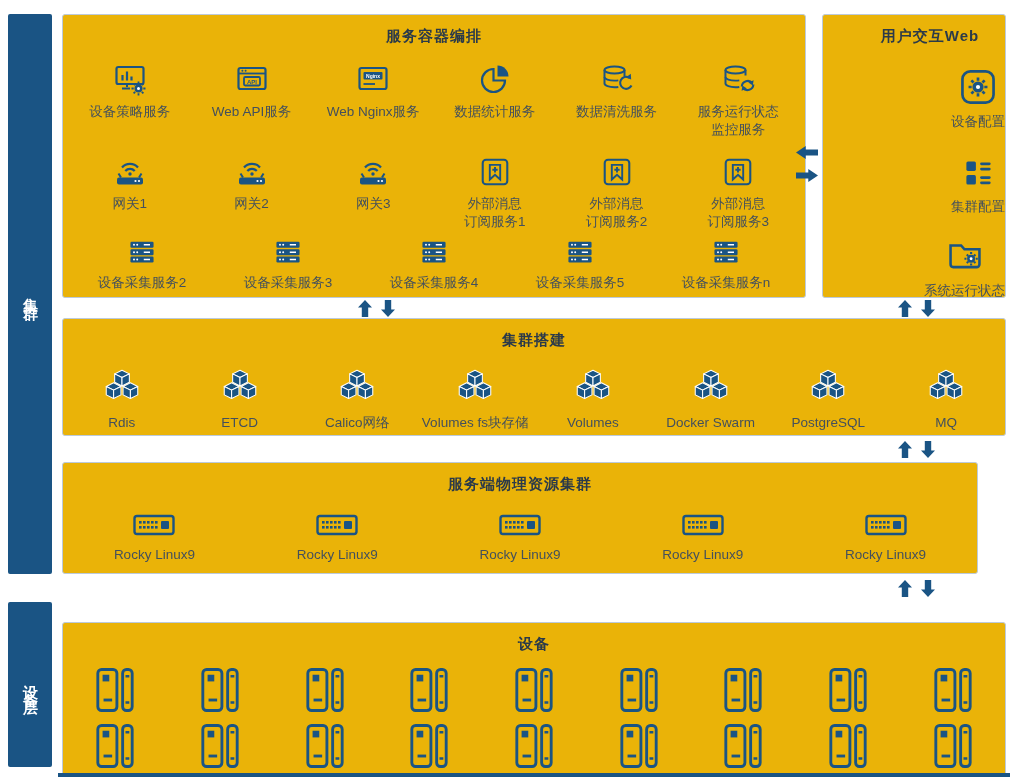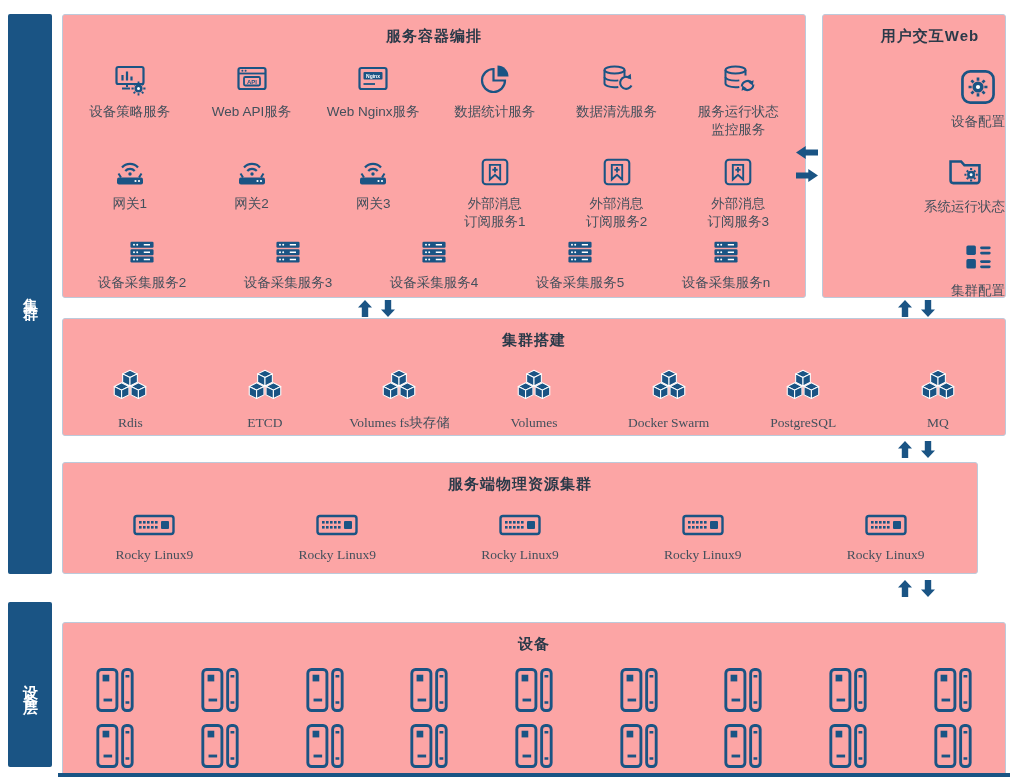--- a/index.html
+++ b/index.html
@@ -8,36 +8,36 @@
     --title:#2b3a49;
     --label:#44505c;
   }
   *{box-sizing:border-box;}
   body{margin:0;background:#ffffff;font-family:"Liberation Sans",sans-serif;}
   .canvas{position:relative;width:1014px;height:777px;background:#ffffff;overflow:hidden;}
 
   .vbar{position:absolute;background:var(--primary);color:#fff;display:flex;align-items:center;justify-content:center;border-radius:2px;}
   .vbar span{writing-mode:vertical-rl;letter-spacing:8px;font-size:15px;font-weight:bold;}
 
-  .box{position:absolute;border:1px solid var(--border);border-radius:3px;background:#fca5a5;}
+  .box{position:absolute;border:1px solid var(--border);border-radius:3px;background:#eab308;}
   .box h2{margin:12px 0 0;text-align:center;font-size:15px;color:var(--title);font-weight:bold;letter-spacing:1px;}
 
   .cell{flex:1;display:flex;flex-direction:column;align-items:center;min-width:0;}
   .icon{color:var(--primary);display:flex;align-items:flex-end;justify-content:center;}
   .icon svg{display:block;}
   .lbl{font-size:13.5px;color:var(--label);text-align:center;white-space:pre-line;line-height:1.3;margin-top:6px;}
 
   .orch-row{position:absolute;left:6px;right:6px;display:flex;}
   .row1{top:44px;} .row2{top:136px;} .row3{top:221px;}
   .icon-36{height:38px;} .icon-42{height:44px;} .icon-30{height:32px;} .icon-48{height:48px;}
 
   .web-list{display:flex;flex-direction:column;align-items:flex-end;}
   .web-list .cell{margin-top:17px;}
 
-  .band-row{display:flex;margin-top:14px;font-family:Liberation Serif, serif;}
+  .band-row{display:flex;margin-top:14px;}
 
   .dev-row{display:flex;margin-top:12px;}
 
   .arrow-pair{position:absolute;display:flex;gap:9px;color:var(--primary);}
   .arrow-pair.vert{flex-direction:column;gap:10px;}
   .aicon{display:block;line-height:0;}
   .aicon svg{display:block;}
 
   .bottom-strip{position:absolute;background:var(--primary);}
 </style>
@@ -359,46 +359,46 @@
               </g>
               <circle cx="18" cy="18" r="5" fill="currentColor"></circle>
               <circle cx="18" cy="18" r="1.9" fill="#fff"></circle>
             </svg>
           </span>
           <span class="lbl">设备配置</span>
         </div>
 
         <div class="cell">
           <span class="icon icon-42">
-            <svg viewBox="0 0 36 36" width="40" height="40">
-              <path d="M5 8.5 h9.5 l3 3.5 H31 V25.5 a2.5 2.5 0 0 1 -2.5 2.5 h-21 A2.5 2.5 0 0 1 5 25.5 Z" fill="none" stroke="currentColor" stroke-width="2.3"></path>
-              <g stroke="currentColor" stroke-width="1.9">
-                <path d="M23.5 14.5 v1.8 M23.5 24.7 v1.8 M17.5 20.5 h1.8 M27.7 20.5 h1.8 M19.6 16.6 l1.3 1.3 M26.1 23.1 l1.3 1.3 M27.4 16.6 l-1.3 1.3 M20.9 23.1 l-1.3 1.3"></path>
-              </g>
-              <circle cx="23.5" cy="20.5" r="3.6" fill="currentColor"></circle>
-              <circle cx="23.5" cy="20.5" r="1.3" fill="#fff"></circle>
-            </svg>
-          </span>
-          <span class="lbl">系统运行状态</span>
-        </div>
-
-        <div class="cell">
-          <span class="icon icon-42">
             <svg viewBox="0 0 36 36" width="38" height="38">
               <g fill="currentColor">
                 <rect x="7" y="7" width="9" height="9" rx="1.5"></rect>
                 <rect x="7" y="20" width="9" height="9" rx="1.5"></rect>
                 <rect x="20" y="8" width="10" height="2.6" rx="1.3"></rect>
                 <rect x="20" y="13" width="10" height="2.6" rx="1.3"></rect>
                 <rect x="20" y="21" width="10" height="2.6" rx="1.3"></rect>
                 <rect x="20" y="26" width="10" height="2.6" rx="1.3"></rect>
               </g>
             </svg>
           </span>
           <span class="lbl">集群配置</span>
+        </div>
+
+        <div class="cell">
+          <span class="icon icon-42">
+            <svg viewBox="0 0 36 36" width="40" height="40">
+              <path d="M5 8.5 h9.5 l3 3.5 H31 V25.5 a2.5 2.5 0 0 1 -2.5 2.5 h-21 A2.5 2.5 0 0 1 5 25.5 Z" fill="none" stroke="currentColor" stroke-width="2.3"></path>
+              <g stroke="currentColor" stroke-width="1.9">
+                <path d="M23.5 14.5 v1.8 M23.5 24.7 v1.8 M17.5 20.5 h1.8 M27.7 20.5 h1.8 M19.6 16.6 l1.3 1.3 M26.1 23.1 l1.3 1.3 M27.4 16.6 l-1.3 1.3 M20.9 23.1 l-1.3 1.3"></path>
+              </g>
+              <circle cx="23.5" cy="20.5" r="3.6" fill="currentColor"></circle>
+              <circle cx="23.5" cy="20.5" r="1.3" fill="#fff"></circle>
+            </svg>
+          </span>
+          <span class="lbl">系统运行状态</span>
         </div>
       </div>
   </section>
 
   <section class="box" style="left:62px;top:318px;width:944px;height:118px;">
     <h2>集群搭建</h2>
     <div class="band-row">
 
         <div class="cell">
           <span class="icon icon-42">
@@ -431,20 +431,38 @@
                 <polygon points="19,19.5 12,23 12,31 19,27.5"></polygon>
                 <polygon points="28,16 35,19.5 28,23 21,19.5"></polygon>
                 <polygon points="21,19.5 28,23 28,31 21,27.5"></polygon>
                 <polygon points="35,19.5 28,23 28,31 35,27.5"></polygon>
               </g>
             </svg>
           </span>
           <span class="lbl">ETCD</span>
         </div>
 
+        <div class="cell">
+          <span class="icon icon-42">
+            <svg viewBox="0 0 40 40" width="42" height="42">
+              <g stroke="#ffffff" stroke-width="1" fill="currentColor" stroke-linejoin="round">
+                <polygon points="20,4 27,7.5 20,11 13,7.5"></polygon>
+                <polygon points="13,7.5 20,11 20,19 13,15.5"></polygon>
+                <polygon points="27,7.5 20,11 20,19 27,15.5"></polygon>
+                <polygon points="12,16 19,19.5 12,23 5,19.5"></polygon>
+                <polygon points="5,19.5 12,23 12,31 5,27.5"></polygon>
+                <polygon points="19,19.5 12,23 12,31 19,27.5"></polygon>
+                <polygon points="28,16 35,19.5 28,23 21,19.5"></polygon>
+                <polygon points="21,19.5 28,23 28,31 21,27.5"></polygon>
+                <polygon points="35,19.5 28,23 28,31 35,27.5"></polygon>
+              </g>
+            </svg>
+          </span>
+          <span class="lbl">Calico网络</span>
+        </div>
 
         <div class="cell">
           <span class="icon icon-42">
             <svg viewBox="0 0 40 40" width="42" height="42">
               <g stroke="#ffffff" stroke-width="1" fill="currentColor" stroke-linejoin="round">
                 <polygon points="20,4 27,7.5 20,11 13,7.5"></polygon>
                 <polygon points="13,7.5 20,11 20,19 13,15.5"></polygon>
                 <polygon points="27,7.5 20,11 20,19 27,15.5"></polygon>
                 <polygon points="12,16 19,19.5 12,23 5,19.5"></polygon>
                 <polygon points="5,19.5 12,23 12,31 5,27.5"></polygon>

